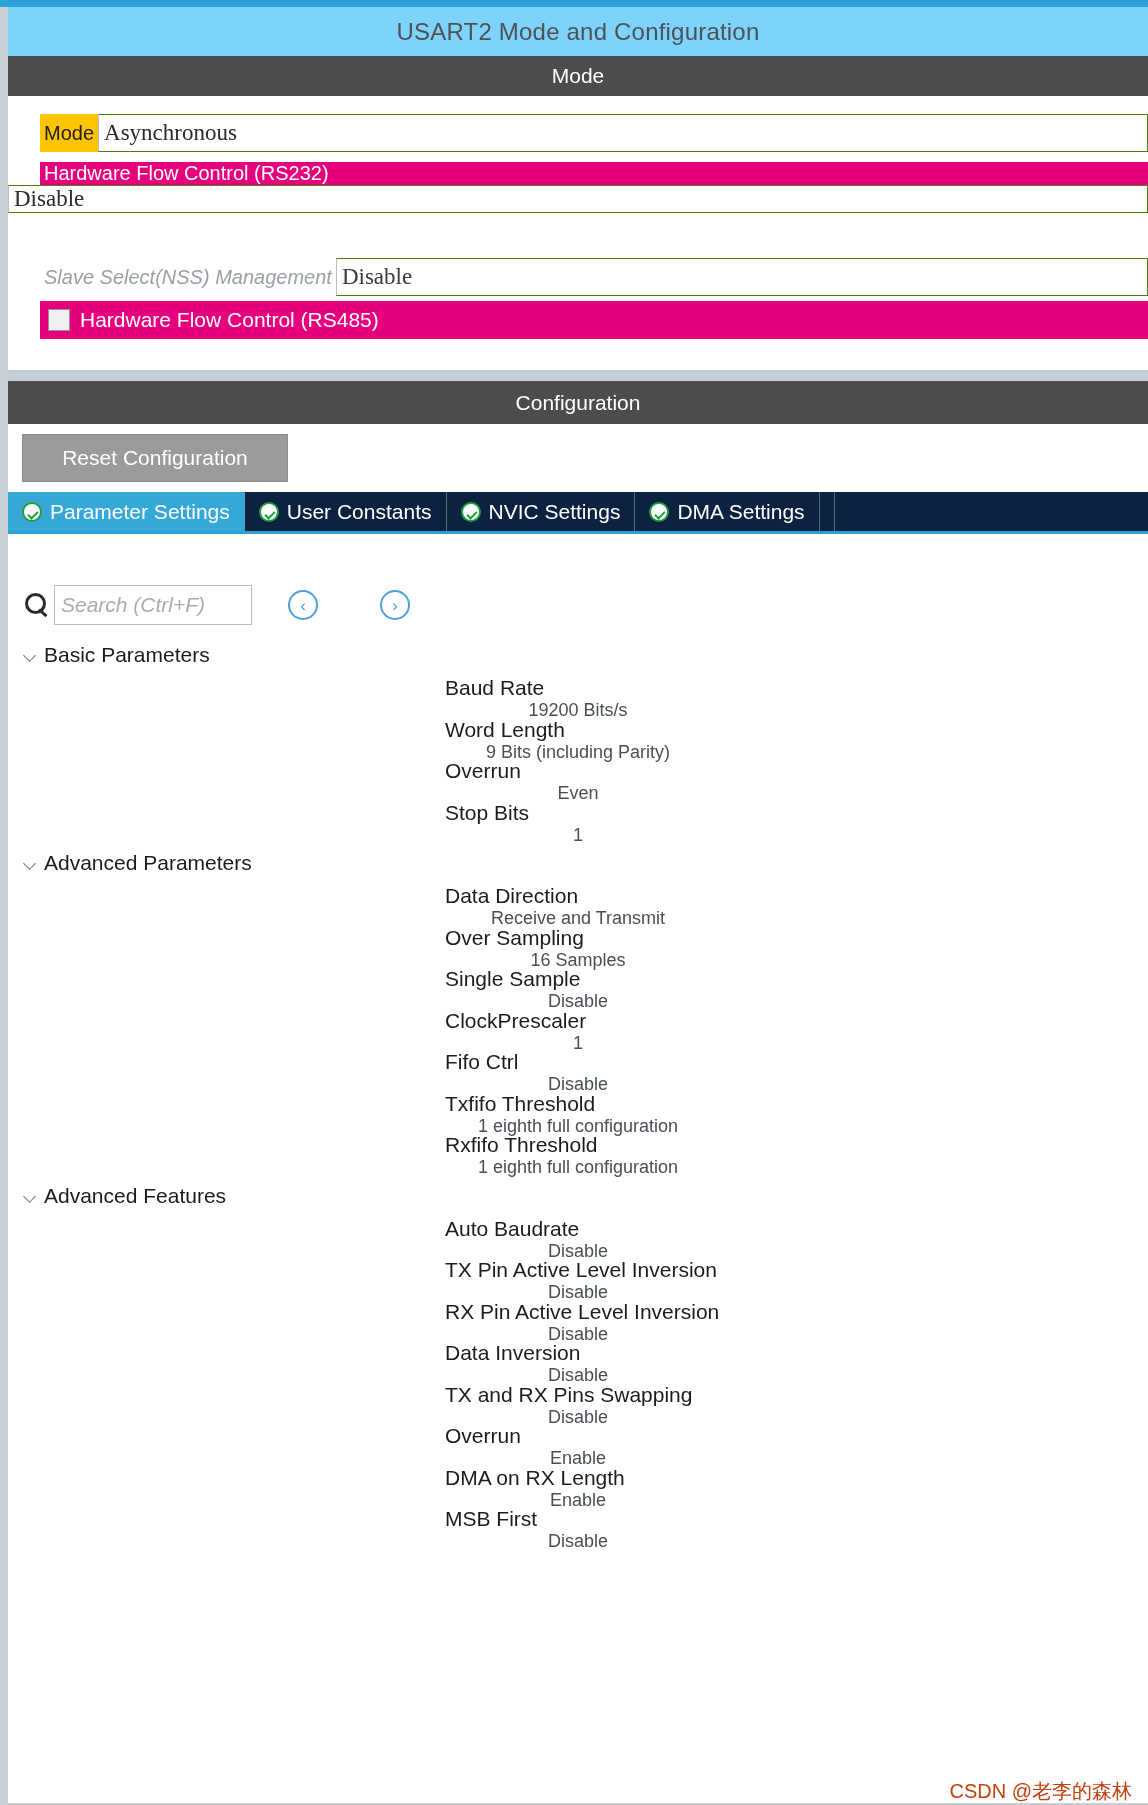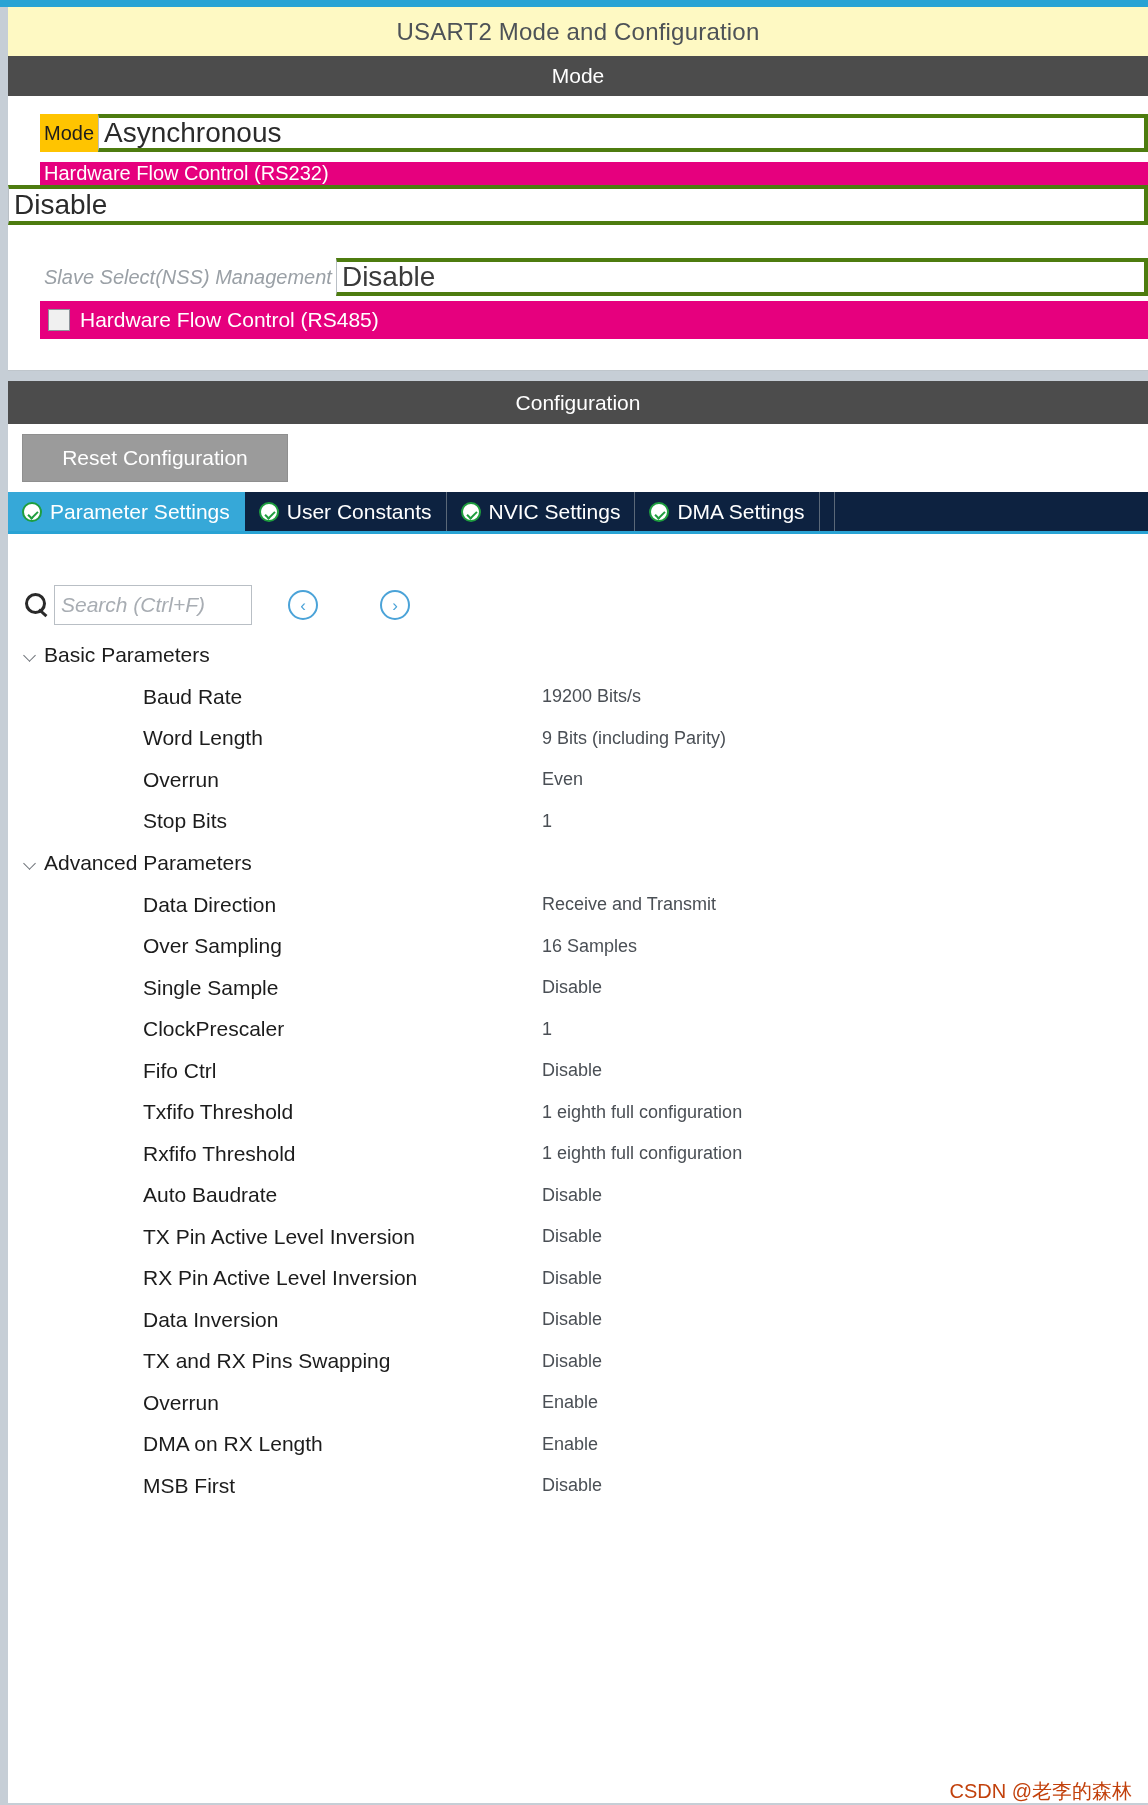--- a/index.html
+++ b/index.html
@@ -31,21 +31,21 @@
     left: 0; top: 7px;
     width: 8px; height: 1798px;
     background: #c6ced6;
   }
 
   
   .panel-title {
     position: absolute;
     left: 8px; top: 7px;
     width: 1140px; height: 49px;
-    background: #fef9c3;
+    background: #7dd3fc;
     display: flex;
     align-items: center;
     justify-content: center;
   }
   .panel-title span {
     font-size: 24px;
     color: #4d5257;
     letter-spacing: 0.2px;
   }
 
@@ -96,26 +96,27 @@
   }
   .lbl-gray-italic {
     color: #9aa0a6;
     font-style: italic;
     background: transparent;
   }
   .mode-value {
     flex: 1;
     display: flex;
     align-items: center;
-    font-size: 28px;
+    font-size: 23px;
     color: #2b2b2b;
-    border: 4px solid #4d7c0f;
+    border: 1px solid #4d7c0f;
     border-left: 1px solid #b9bfc5;
     background: #ffffff;
     padding-left: 5px;
+    font-family: Liberation Serif, serif;
   }
   .mode-value.dim { color: #3a3a3a; }
 
   
   .rs485-row {
     position: absolute;
     left: 32px; top: 205px;
     width: 1116px; height: 38px;
     background: #e6007e;
     display: flex;
@@ -326,20 +327,21 @@
   }
   .tree-group .gtext {
     font-size: 21px;
     color: #1c1c1c;
     white-space: nowrap;
   }
   .tree-row {
     height: 41.5px;
     display: flex;
     align-items: center;
+    flex-direction: column;
   }
   .tree-row .pname {
     width: 532px;
     padding-left: 133px;
     font-size: 21px;
     color: #1c1c1c;
     white-space: nowrap;
   }
   .tree-row .pval {
     font-size: 18px;
@@ -495,20 +497,24 @@
       </div>
       <div class="tree-row">
         <span class="pname">Txfifo Threshold</span>
         <span class="pval">1 eighth full configuration</span>
       </div>
       <div class="tree-row">
         <span class="pname">Rxfifo Threshold</span>
         <span class="pval">1 eighth full configuration</span>
       </div>
 
+      <div class="tree-group">
+        <span class="caret"></span>
+        <span class="gtext">Advanced Features</span>
+      </div>
       <div class="tree-row">
         <span class="pname">Auto Baudrate</span>
         <span class="pval">Disable</span>
       </div>
       <div class="tree-row">
         <span class="pname">TX Pin Active Level Inversion</span>
         <span class="pval">Disable</span>
       </div>
       <div class="tree-row">
         <span class="pname">RX Pin Active Level Inversion</span>

